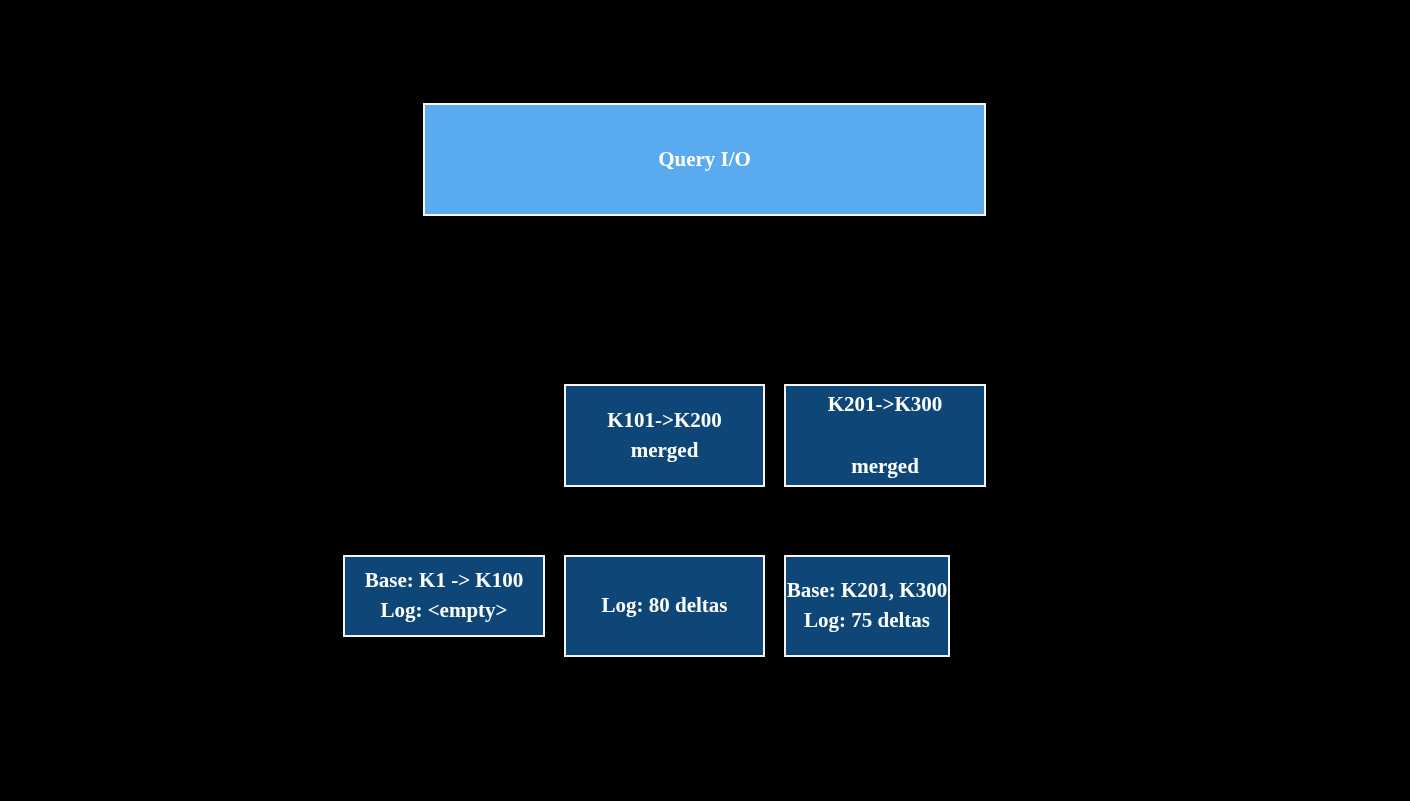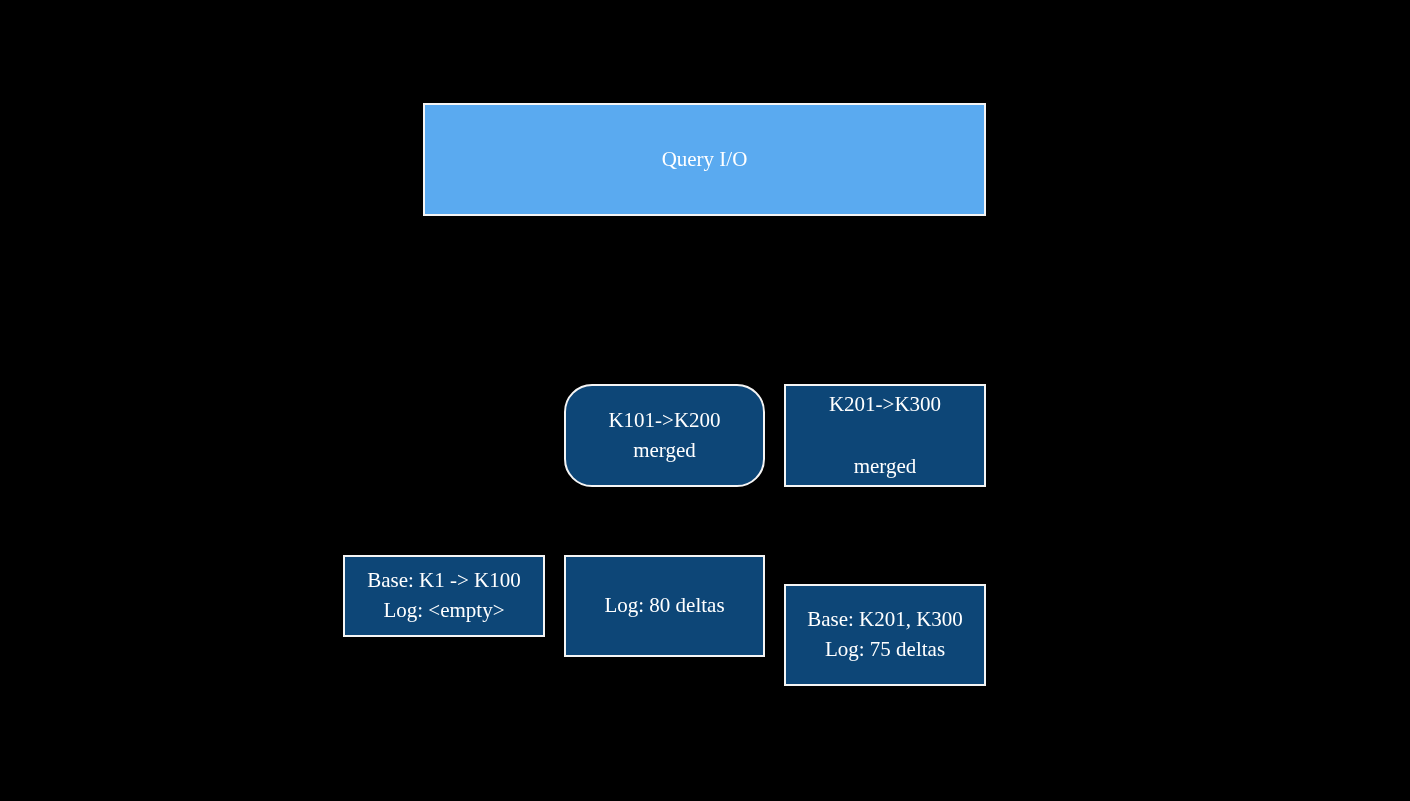--- a/index.html
+++ b/index.html
@@ -27,34 +27,35 @@
     position: absolute;
     border: 2px solid var(--box-border);
     color: var(--text);
     display: flex;
     flex-direction: column;
     align-items: center;
     justify-content: center;
     text-align: center;
     font-size: 21px;
     line-height: 1.42;
+    font-weight: bold;
   }
   .node-query {
     left: 423px; top: 103px;
     width: 563px; height: 113px;
     background: var(--query-fill);
   }
   .node-dark {
     background: var(--node-fill);
   }
-  .node-merged-1 { left: 564px; top: 384px; width: 201px; height: 103px; border-radius: 28px; }
+  .node-merged-1 { left: 564px; top: 384px; width: 201px; height: 103px; }
   .node-merged-2 { left: 784px; top: 384px; width: 202px; height: 103px; gap: 32px; }
   .node-base-1   { left: 343px; top: 555px; width: 202px; height: 82px; }
   .node-base-2   { left: 564px; top: 555px; width: 201px; height: 102px; }
-  .node-base-3   { left: 784px; top: 555px; width: 202px; height: 102px; margin-top: 29px; }
+  .node-base-3   { left: 784px; top: 555px; width: 166px; height: 102px; }
   .line { display: block; }
 </style>
 </head>
 <body>
 
 <div class="canvas">
 
   <div class="node node-query">
     <span class="line">Query I/O</span>
   </div>

